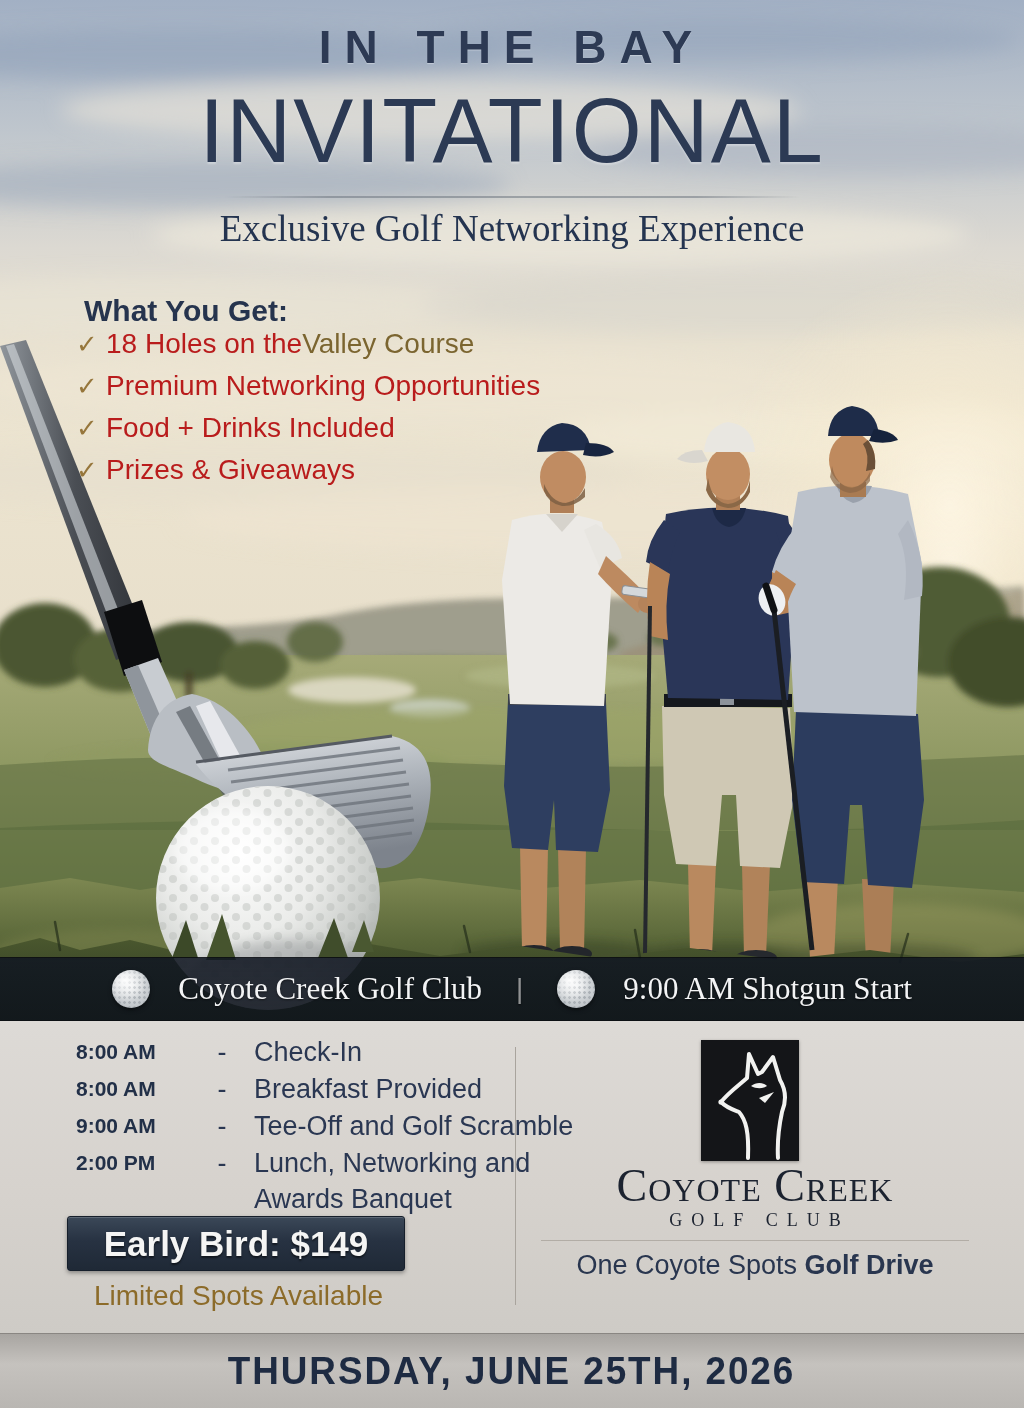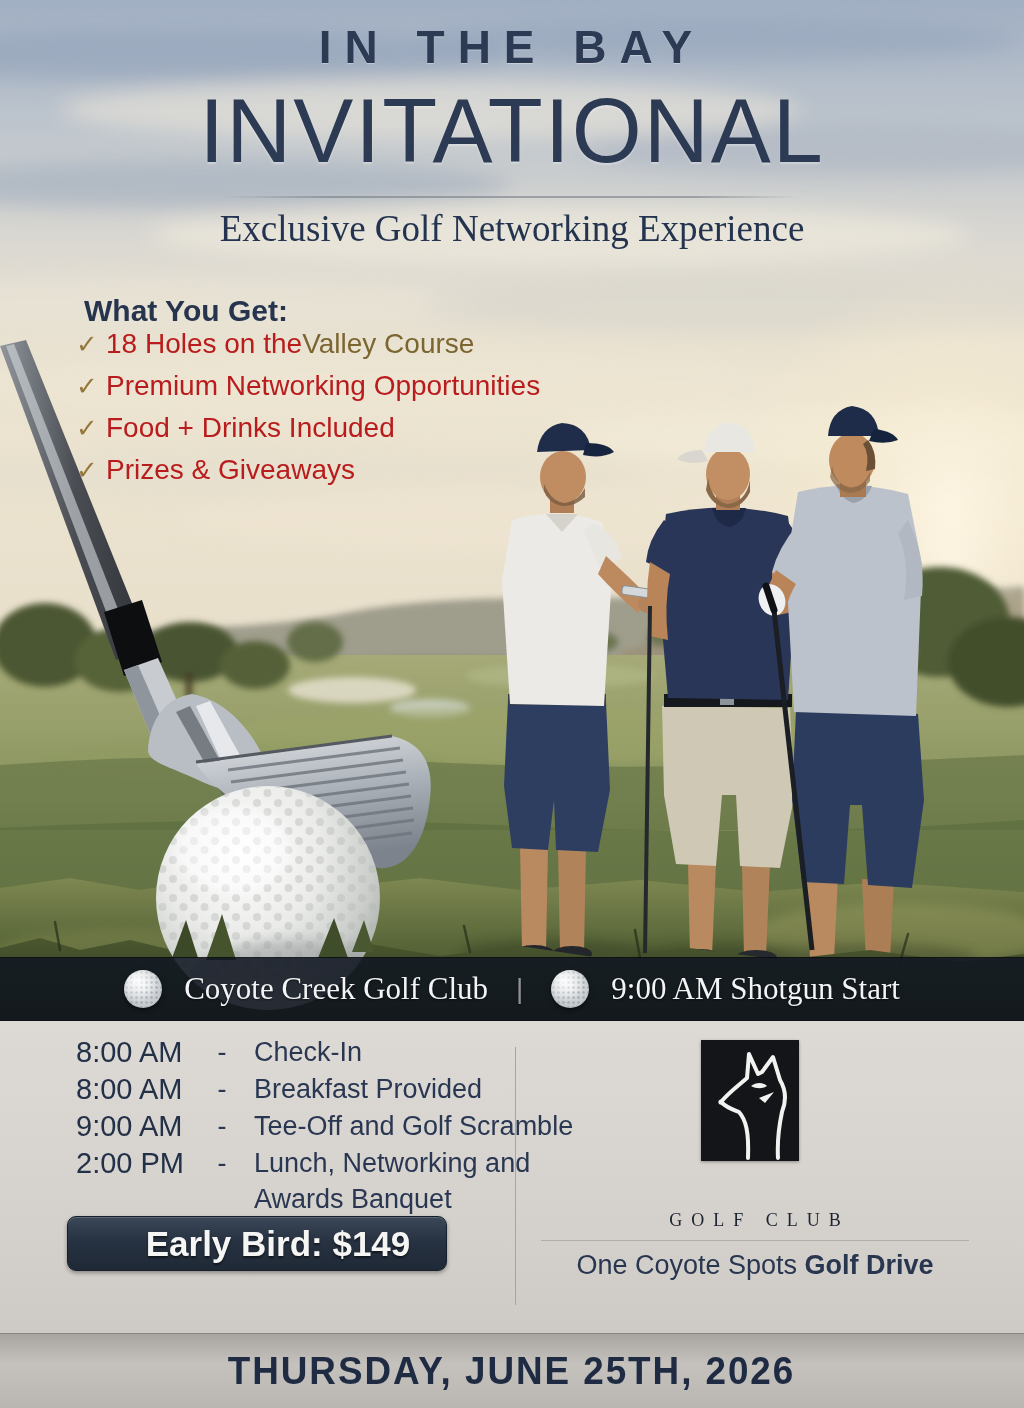--- a/index.html
+++ b/index.html
@@ -35,21 +35,21 @@
   .benefit-row{display:flex;align-items:baseline;height:42px;margin-top:0;}
   .benefit-row:first-of-type{margin-top:16px;}
   .benefit-check{width:30px;font-size:26px;color:#96763b;}
   .benefit-text{font-size:28px;color:#b91c1c;}
   .benefit-accent{font-size:28px;color:#7b6530;}
   
   .banner{
     position:absolute;left:0;top:957px;width:100%;height:64px;z-index:4;
     background:linear-gradient(180deg,rgba(17,23,34,.88),rgba(13,18,28,.82));
     border-top:1px solid rgba(0,0,0,.35);border-bottom:1px solid rgba(0,0,0,.4);
-    display:flex;align-items:center;justify-content:center;gap:22px;
+    display:flex;align-items:center;justify-content:center;gap:28px;
     box-sizing:border-box;
   }
   .banner-text{
     font-family:"Liberation Serif",serif;font-size:31px;color:#f3f4f5;
     text-shadow:0 1px 2px rgba(0,0,0,.6);white-space:nowrap;
   }
   .banner-sep{color:rgba(255,255,255,.55);font-size:28px;padding:0 6px;font-family:"Liberation Sans",sans-serif;}
   .ball-icon{
     width:38px;height:38px;border-radius:50%;flex:0 0 auto;
     background:
@@ -59,35 +59,34 @@
     background-size:auto,5px 5px,auto;
     box-shadow:0 2px 4px rgba(0,0,0,.5);
   }
   
   .info{
     position:absolute;left:0;top:1021px;width:100%;height:312px;z-index:4;
     background:linear-gradient(180deg,#dddad6,#d6d2cd 55%,#cecbc6);
   }
   .schedule{position:absolute;left:76px;top:13px;}
   .srow{display:flex;align-items:flex-start;min-height:37px;}
-  .stime{width:126px;font-size:29px;font-weight:400;color:#223048;}
+  .stime{width:126px;font-size:21px;font-weight:700;color:#223048;}
   .sdash{width:40px;text-align:center;font-size:27px;color:#2a3752;}
   .sdesc{font-size:27px;color:#2a3752;line-height:36px;margin-left:12px;}
   .stime,.sdash{line-height:36px;}
   .sdesc2{display:block;}
   .vdivider{position:absolute;left:515px;top:26px;width:1px;height:258px;background:#a9a49d;}
   .early-bird{
     position:absolute;left:67px;top:195px;width:336px;height:53px;
-    border-radius:9px;border:1px solid #161f2b;
+    border-radius:3px;border:1px solid #161f2b;
     background:linear-gradient(180deg,#3b4858,#273242 45%,#1f2936);
     box-shadow:inset 0 1px 0 rgba(255,255,255,.18),0 2px 4px rgba(0,0,0,.35);
     text-align:center;line-height:53px;
     font-size:35px;font-weight:700;color:#f5f5f4;
     text-shadow:0 2px 2px rgba(0,0,0,.5);
-    padding-left:42px;
   }
   .limited{position:absolute;left:94px;top:259px;font-size:28px;color:#8c6b29;}
   
   .club{position:absolute;left:535px;top:0;width:440px;height:312px;text-align:center;}
   .club-logo{
     position:absolute;left:50%;margin-left:-54px;top:19px;width:98px;height:121px;
     background:#141518;box-shadow:0 1px 3px rgba(0,0,0,.35);
   }
   .club-logo svg{width:98px;height:121px;display:block;}
   .wordmark{
@@ -414,34 +413,36 @@
         <span class="sdesc">
           <span>Lunch, Networking and</span>
           <span class="sdesc2">Awards Banquet</span>
         </span>
       </div>
     </div>
 
     <div class="vdivider"></div>
 
     <div class="early-bird">Early Bird: $149</div>
+    <div class="limited">Limited Spots Available</div>
 
     <div class="club">
       <div class="club-logo">
         <svg viewBox="0 0 98 121">
           <rect x="0" y="0" width="98" height="121" fill="#141518"></rect>
           <g stroke="#f2f2f0" stroke-width="4" fill="none" stroke-linecap="round" stroke-linejoin="round">
             <path d="M20,62 C28,52 37,46 46,38 L48,14 L57,34 L61,32 L72,17 L79,40 C85,50 85,62 81,72 C78,86 76,100 77,118"></path>
             <path d="M20,62 C26,68 33,70 38,72 C45,80 48,92 47,118"></path>
           </g>
           <path d="M50,46 C55,42 62,42 66,46 C62,49 55,49 50,46 Z" fill="#f2f2f0"></path>
           <path d="M58,58 L73,52 L64,63 Z" fill="#f2f2f0"></path>
           <circle cx="20" cy="62" r="2.6" fill="#f2f2f0"></circle>
         </svg>
       </div>
+      <div class="wordmark">Coyote Creek</div>
       <div class="club-sub">GOLF CLUB</div>
       <div class="club-rule"></div>
       <div class="addr1">
         <span>One Coyote Spots </span><b>Golf Drive</b>
       </div>
     </div>
   </section>
 
   <footer class="date-bar">
     <span class="date-text">THURSDAY, JUNE 25TH, 2026</span>

